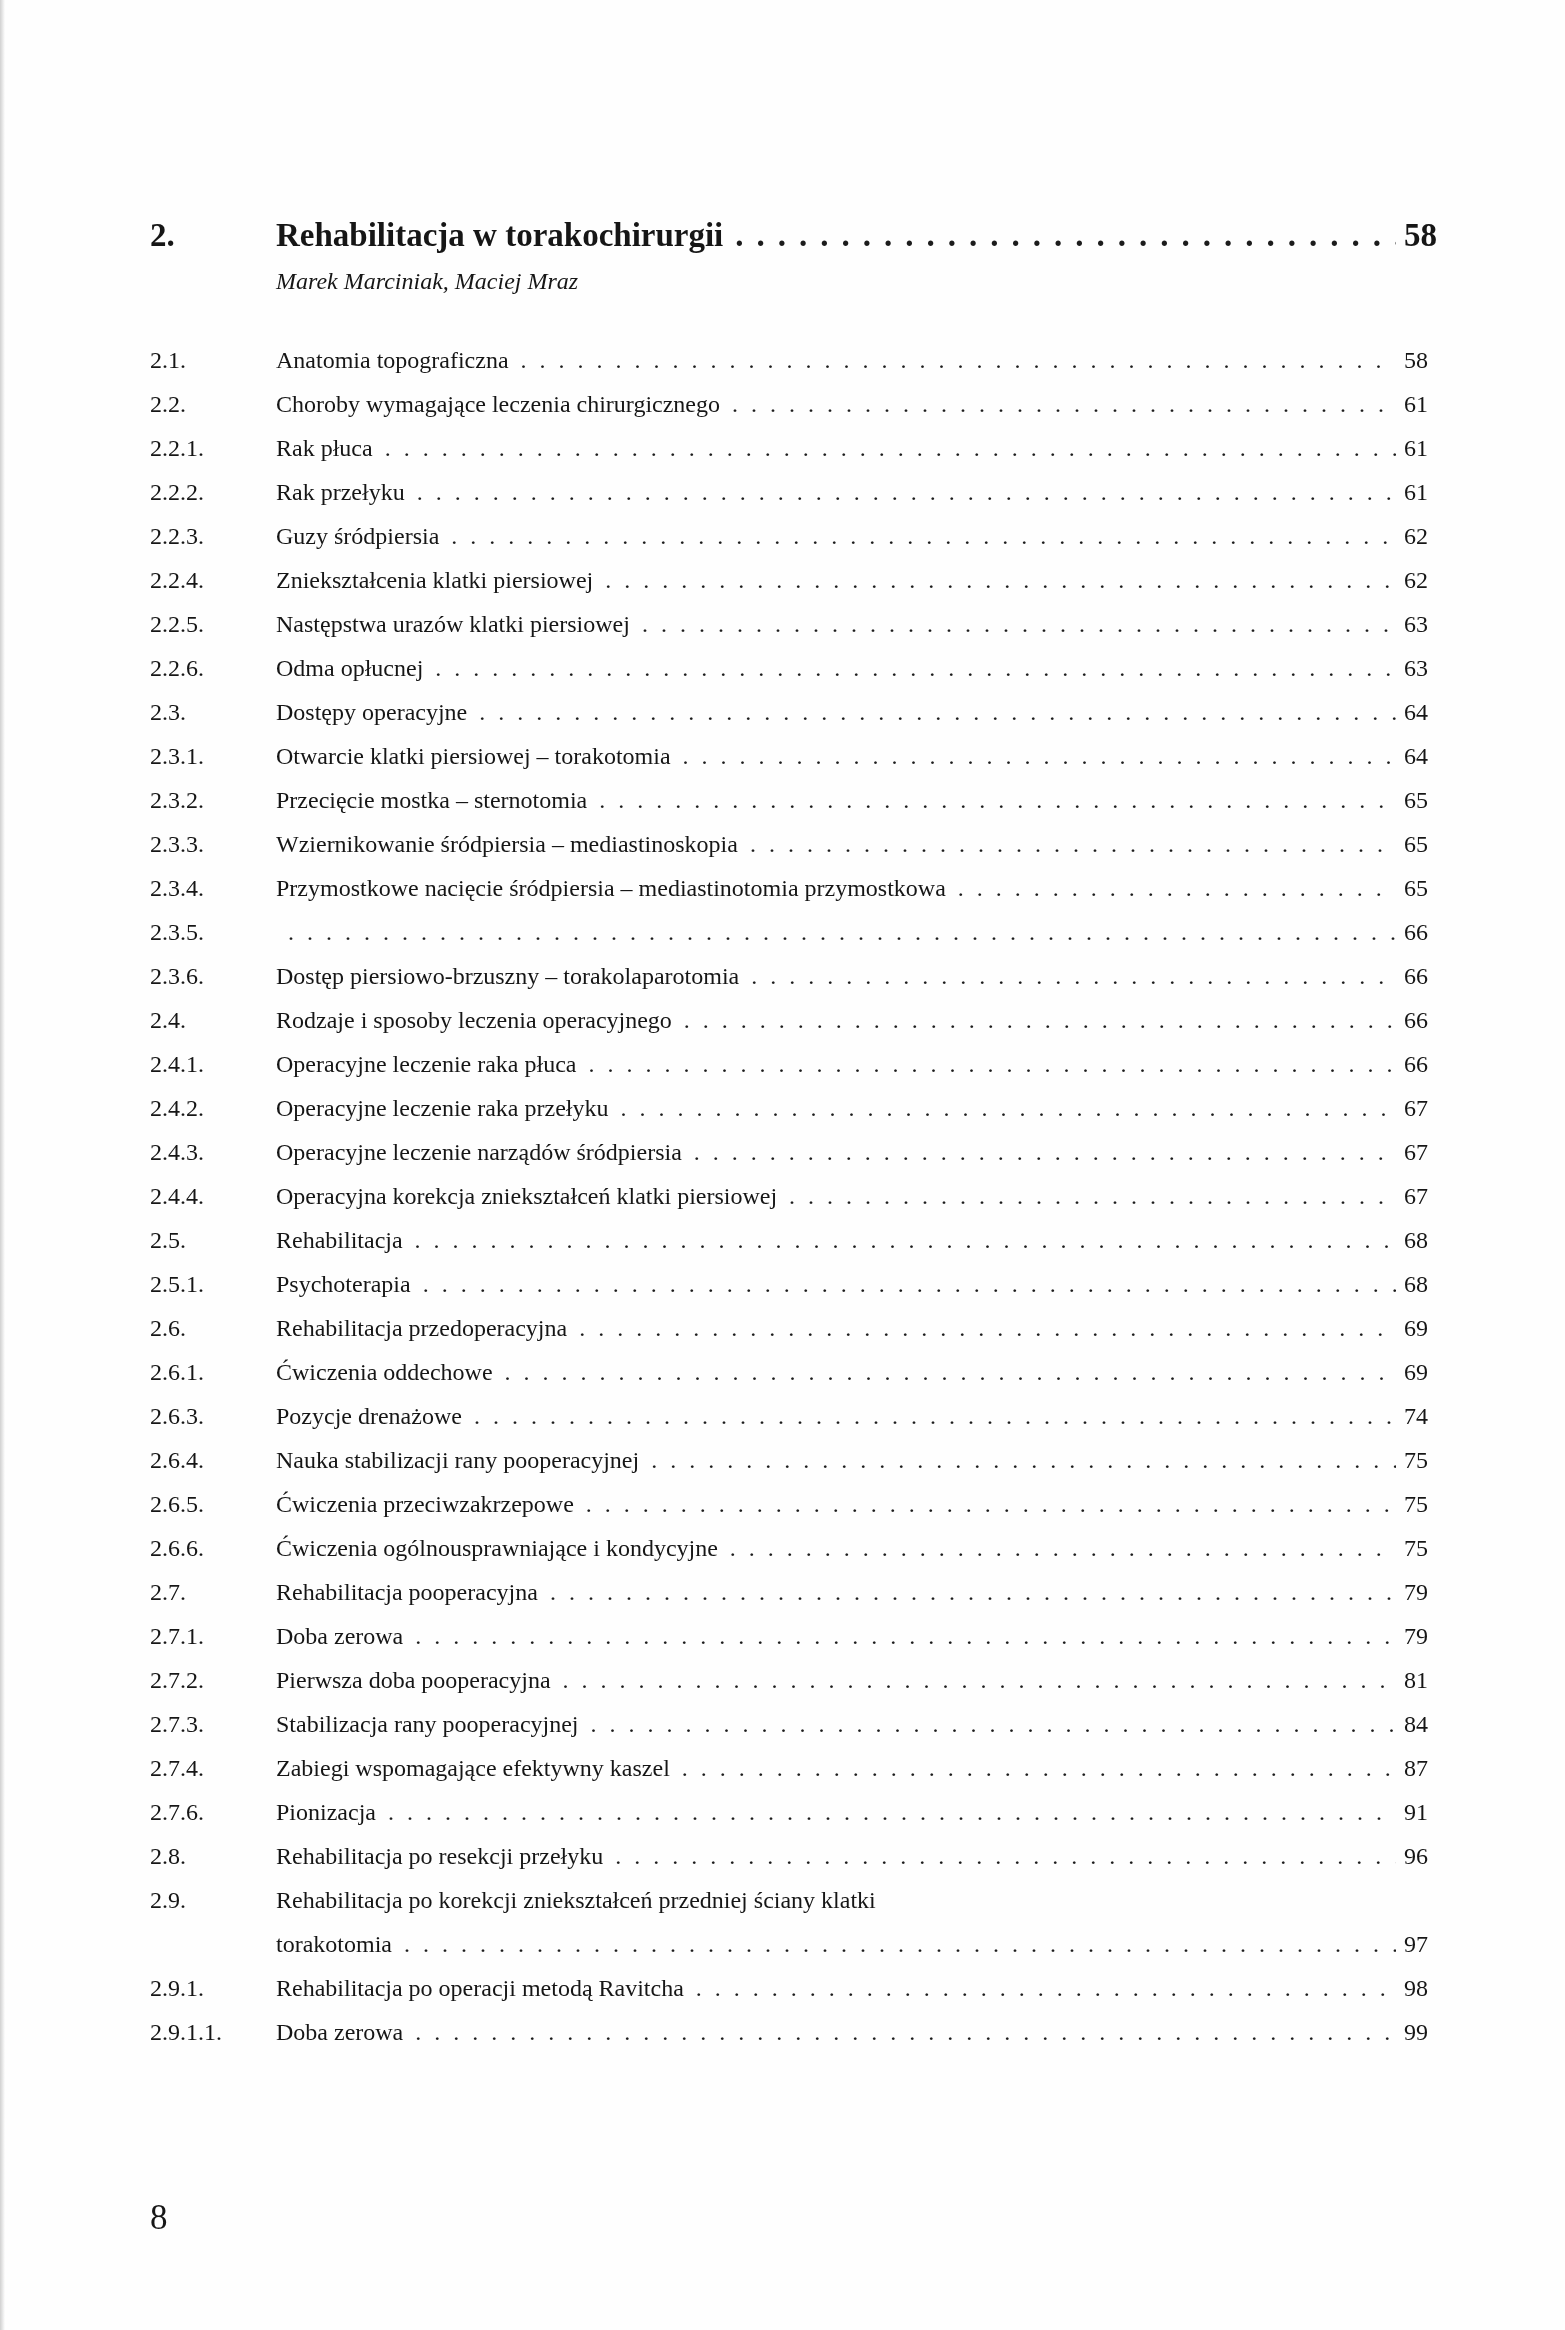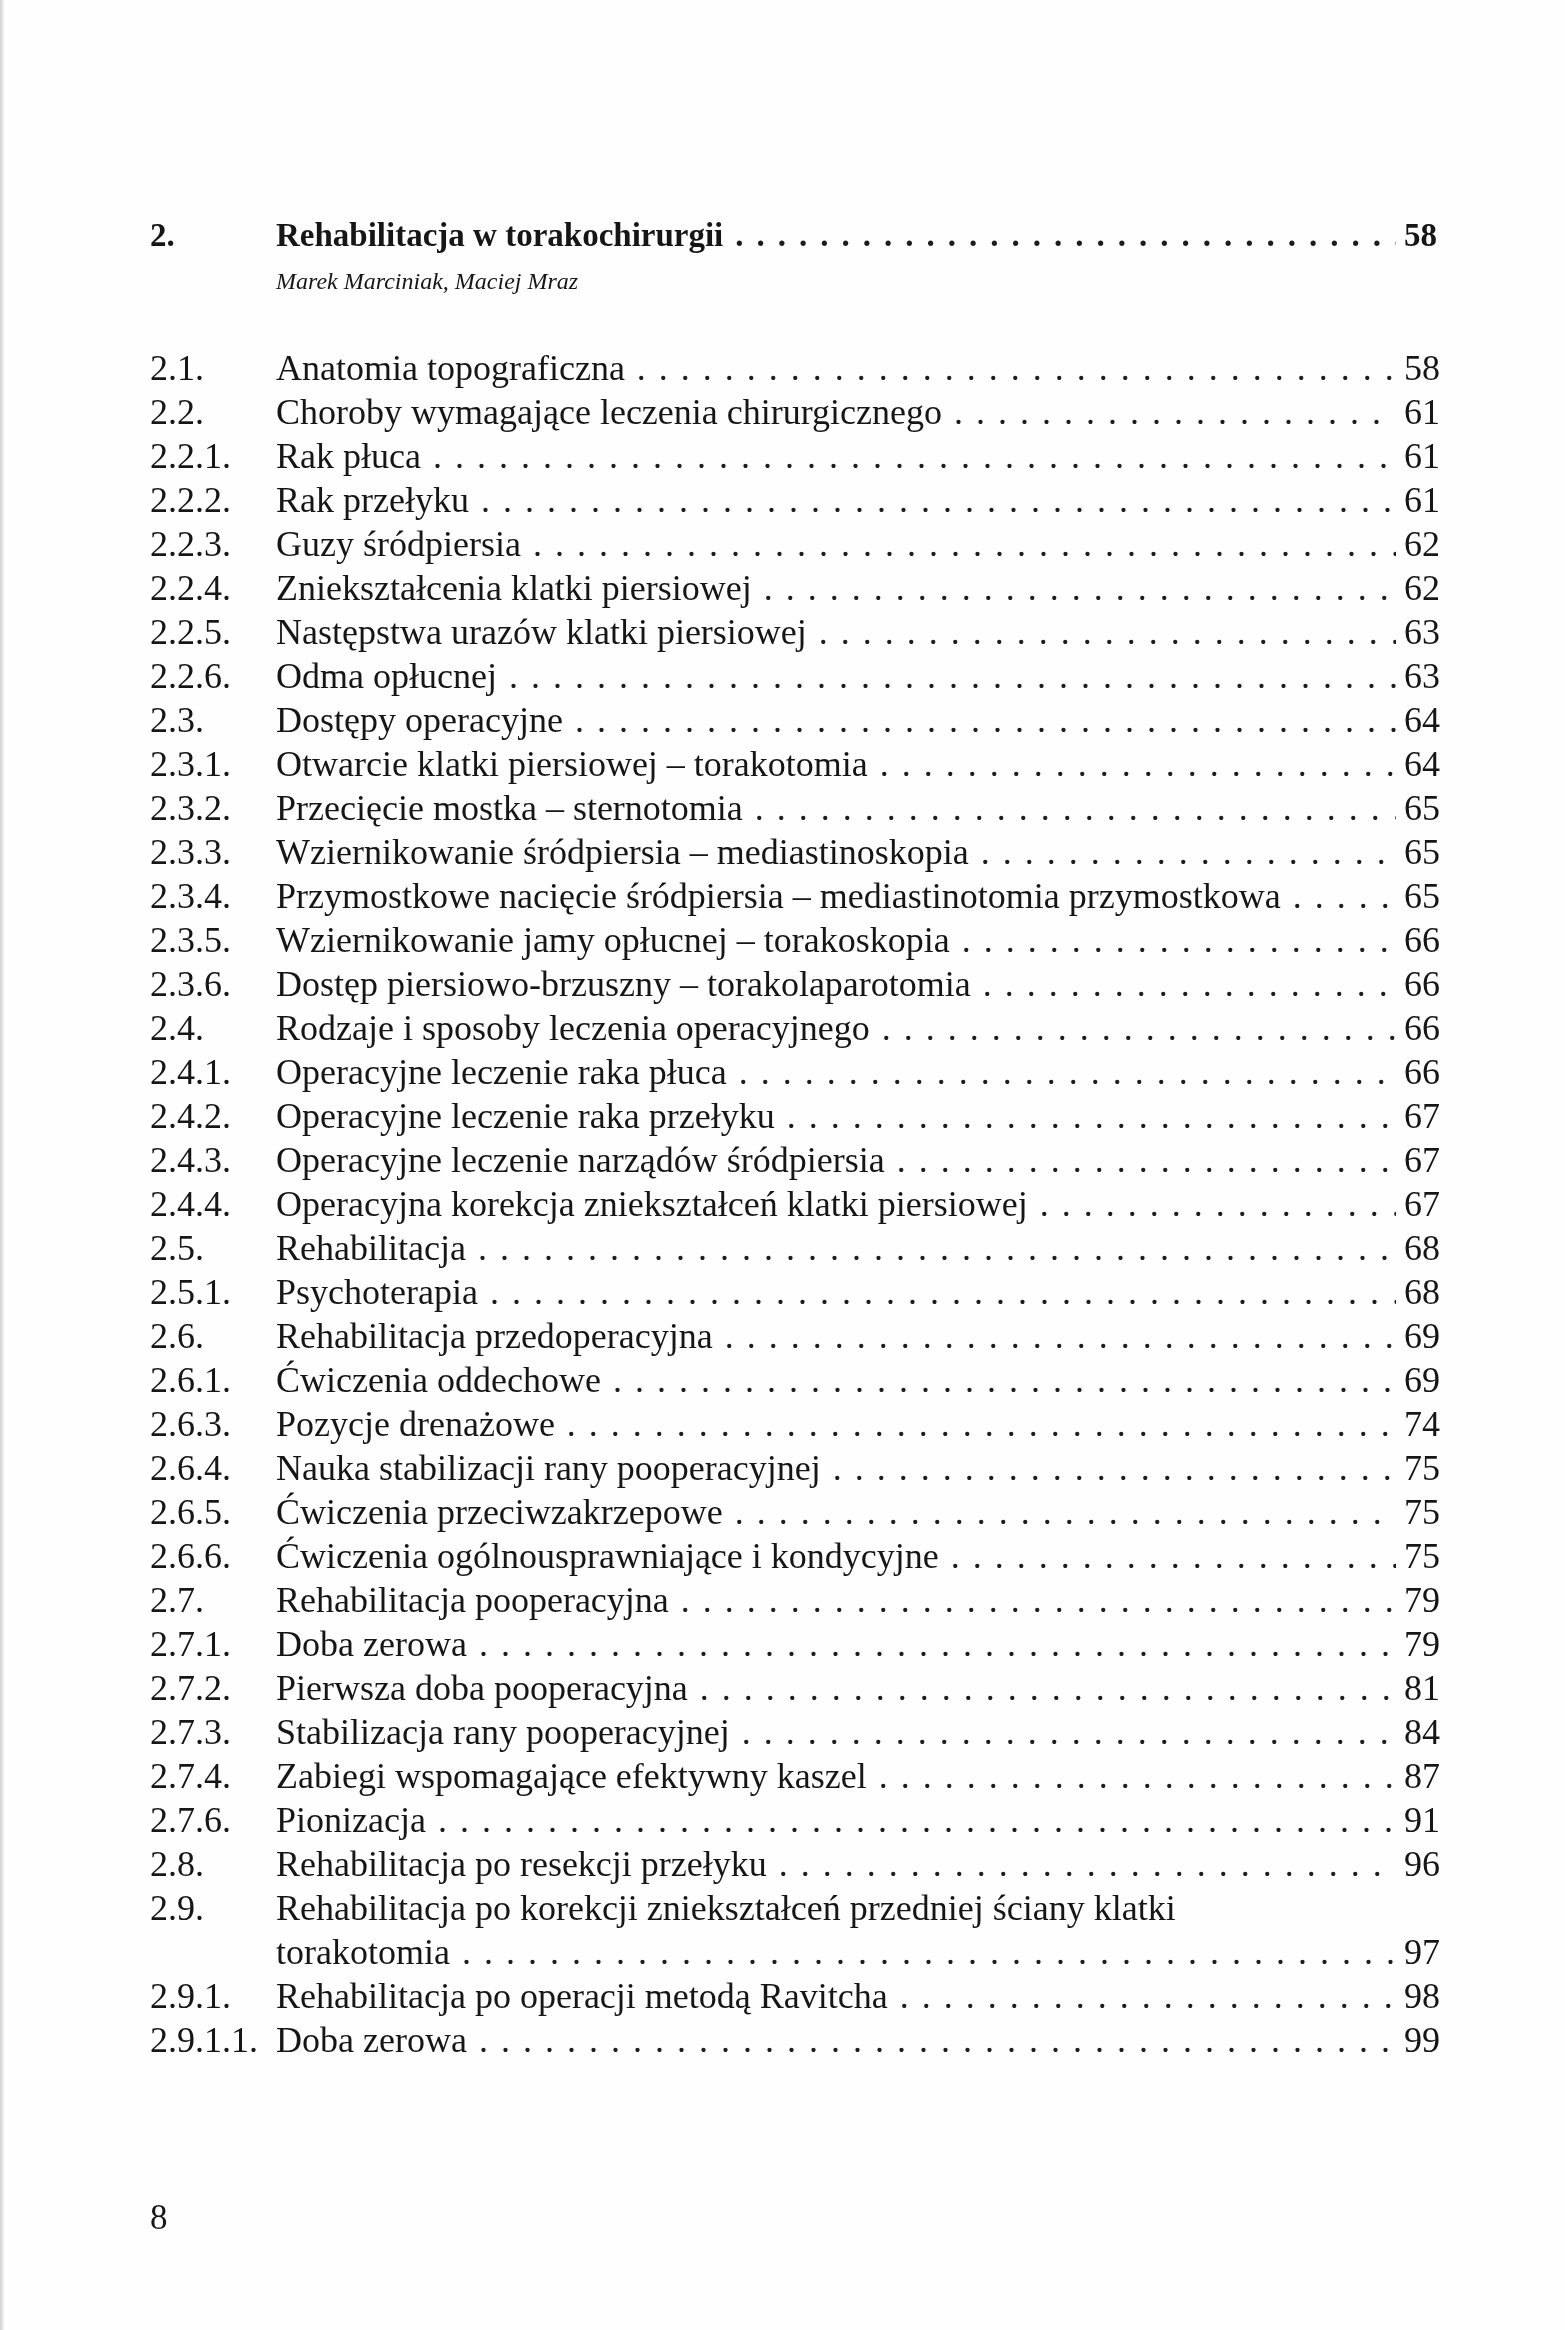--- a/index.html
+++ b/index.html
@@ -43,21 +43,21 @@
     line-height: 43px;
     margin-left: 126px;
     margin-top: 3.4px;
   }
   .header-gap { height: 44px; }
   
   .toc-row {
     display: flex;
     align-items: baseline;
     height: 44px;
-    font-size: 36px;
+    font-size: 24px;
   }
   .num {
     flex: 0 0 126px;
     white-space: nowrap;
   }
   .title { white-space: nowrap; }
   .leader {
     flex: 1 1 auto;
     min-width: 0;
     overflow: hidden;
@@ -175,21 +175,20 @@
     <span class="pg">65</span>
   </div>
         <div class="toc-row">
     <span class="num">2.3.4.</span>
     <span class="title">Przymostkowe nacięcie śródpiersia – mediastinotomia przymostkowa</span>
     <span class="leader"></span>
     <span class="pg">65</span>
   </div>
         <div class="toc-row">
     <span class="num">2.3.5.</span>
-    <span class="title">Wziernikowanie jamy opłucnej – torakoskopia</span>
     <span class="leader"></span>
     <span class="pg">66</span>
   </div>
         <div class="toc-row">
     <span class="num">2.3.6.</span>
     <span class="title">Dostęp piersiowo-brzuszny – torakolaparotomia</span>
     <span class="leader"></span>
     <span class="pg">66</span>
   </div>
         <div class="toc-row">

